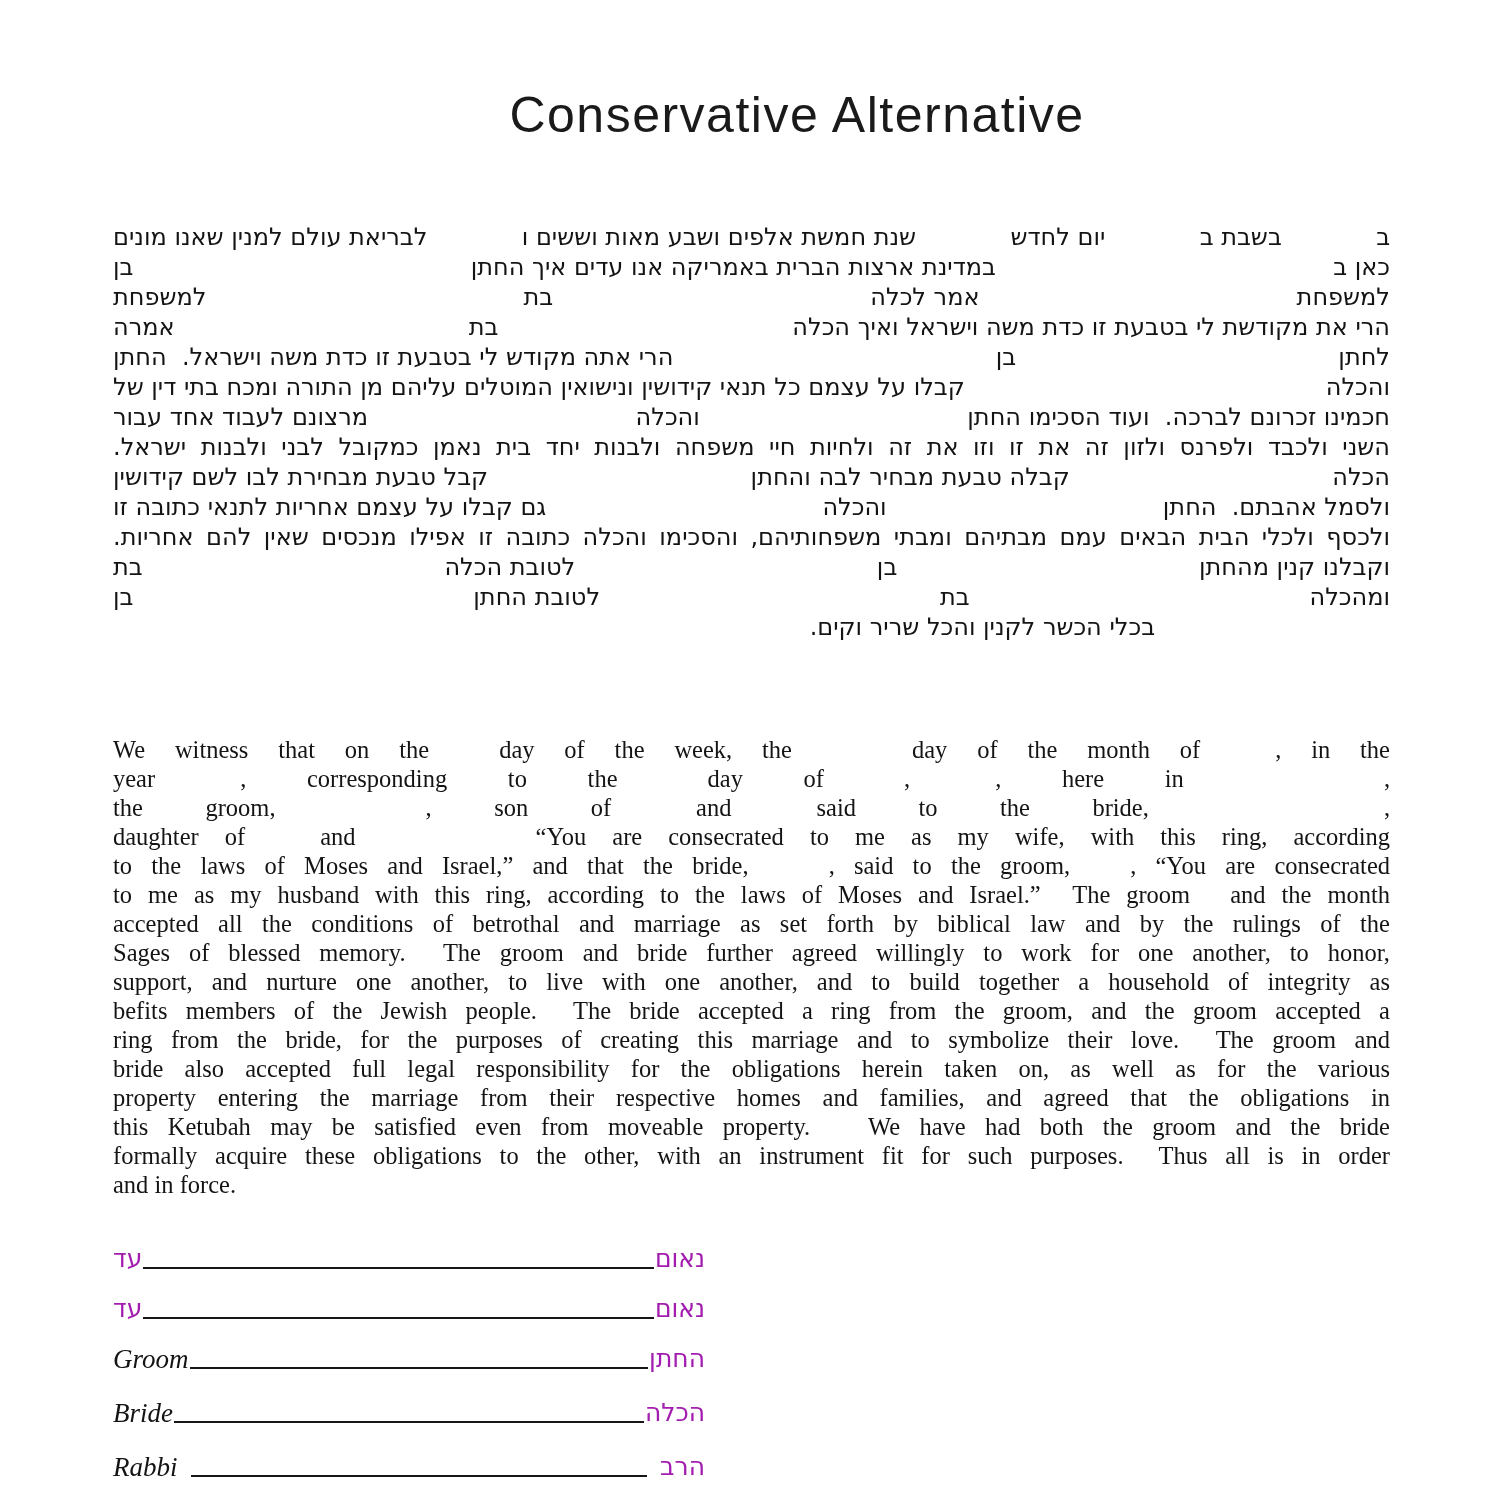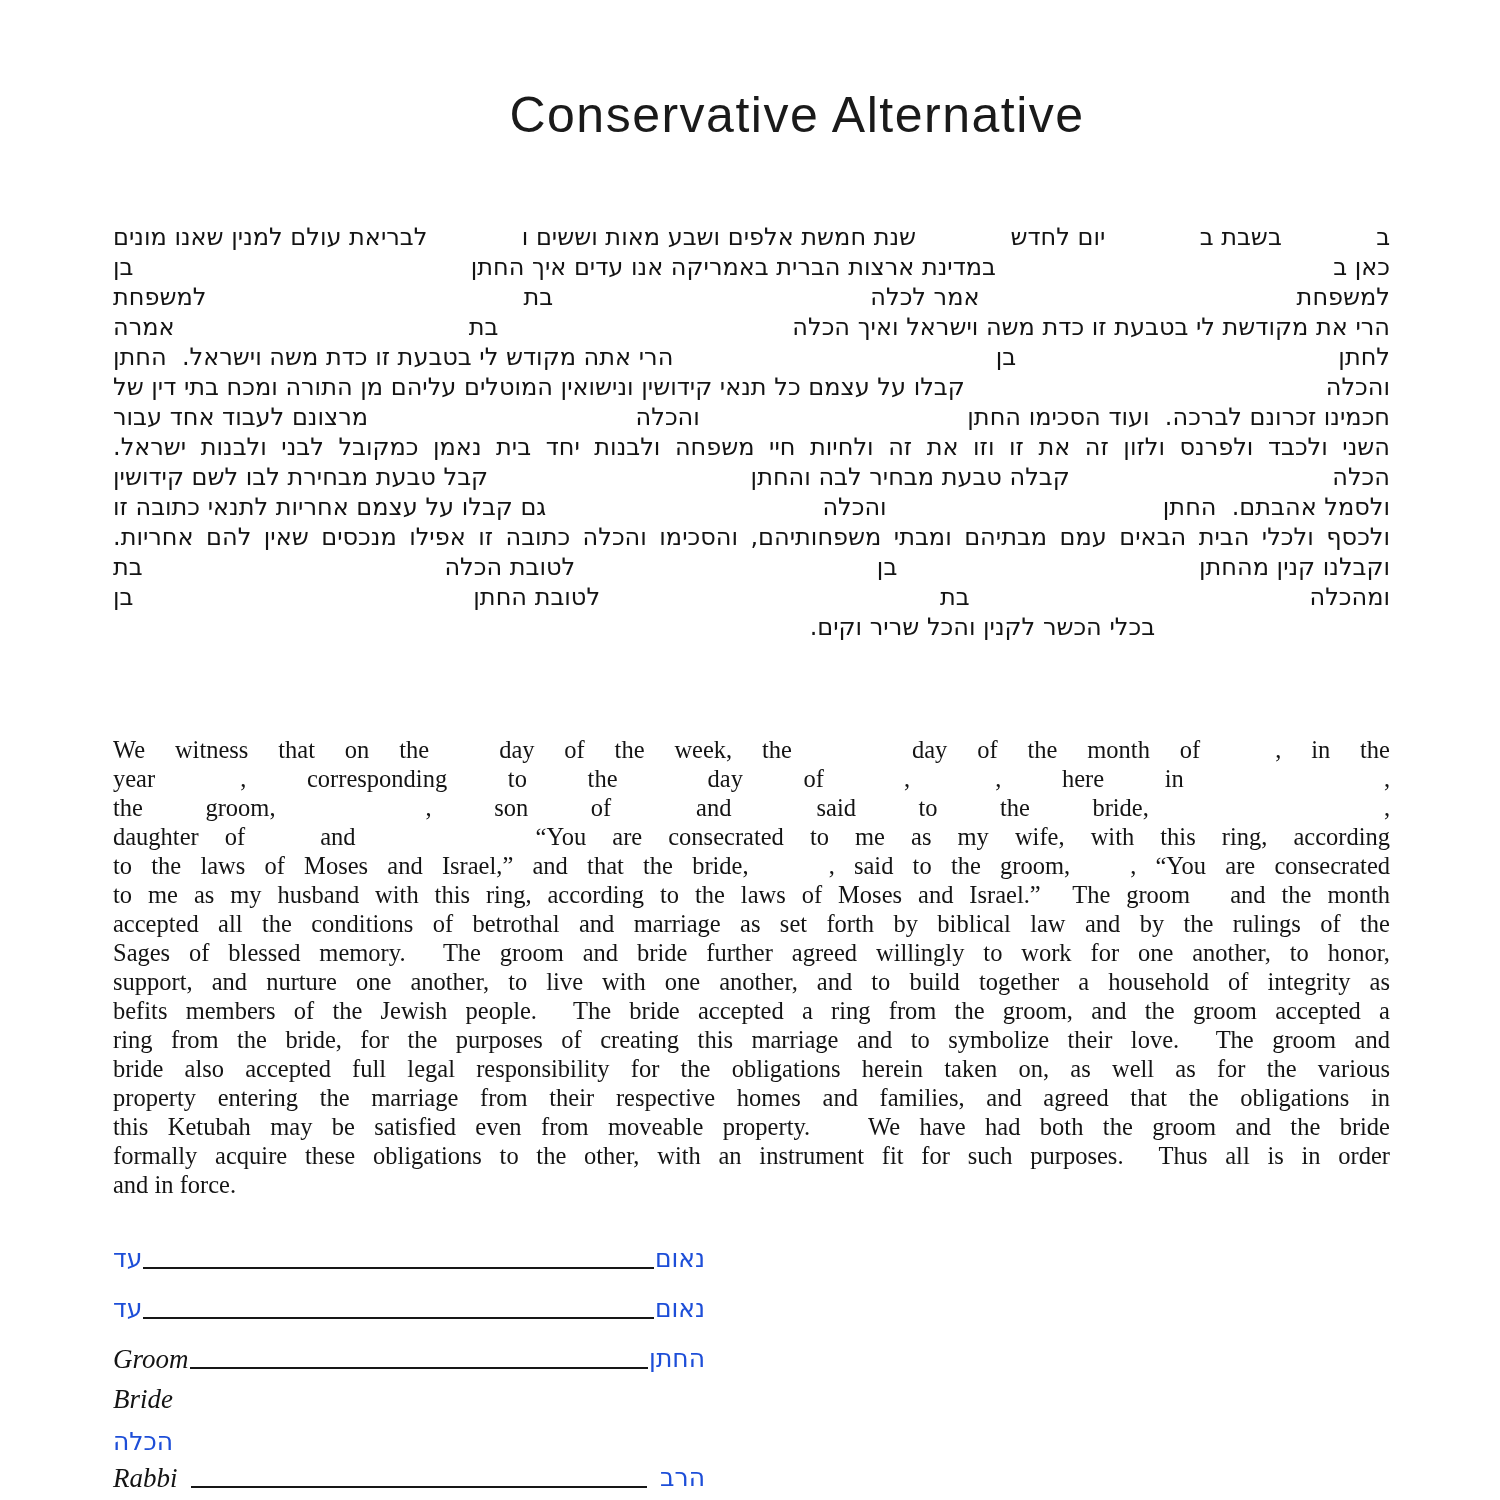--- a/index.html
+++ b/index.html
@@ -64,24 +64,24 @@
   
   .sigs {
     position: absolute;
     left: 113px;
     top: 1242px;
     width: 592px;
   }
   .sigrow { display: flex; line-height: 34px; }
   .sigrow:nth-child(2) { margin-top: 16px; }
   .sigrow:nth-child(3) { margin-top: 16px; }
-  .sigrow:nth-child(4) { margin-top: 6px; flex-direction: column; }
-  .sigrow:nth-child(5) { margin-top: 2px; gap: 12px; }
+  .sigrow:nth-child(4) { margin-top: 20px; }
+  .sigrow:nth-child(5) { margin-top: 20px; gap: 12px; }
   .siglabel { white-space: nowrap; }
-  .siglabel.he { font-family: "DejaVu Sans", sans-serif; font-size: 25px; color: #1d4ed8; }
+  .siglabel.he { font-family: "DejaVu Sans", sans-serif; font-size: 25px; color: #a21caf; }
   .siglabel.en { font-family: "Liberation Serif", serif; font-style: italic; font-size: 27px; color: #141414; }
   .sigline {
     flex: 1;
     border-bottom: 2px solid #161616;
     margin: 0 1px 7px 1px;
     align-self: flex-end;
   }
 </style>
 </head>
 <body>

